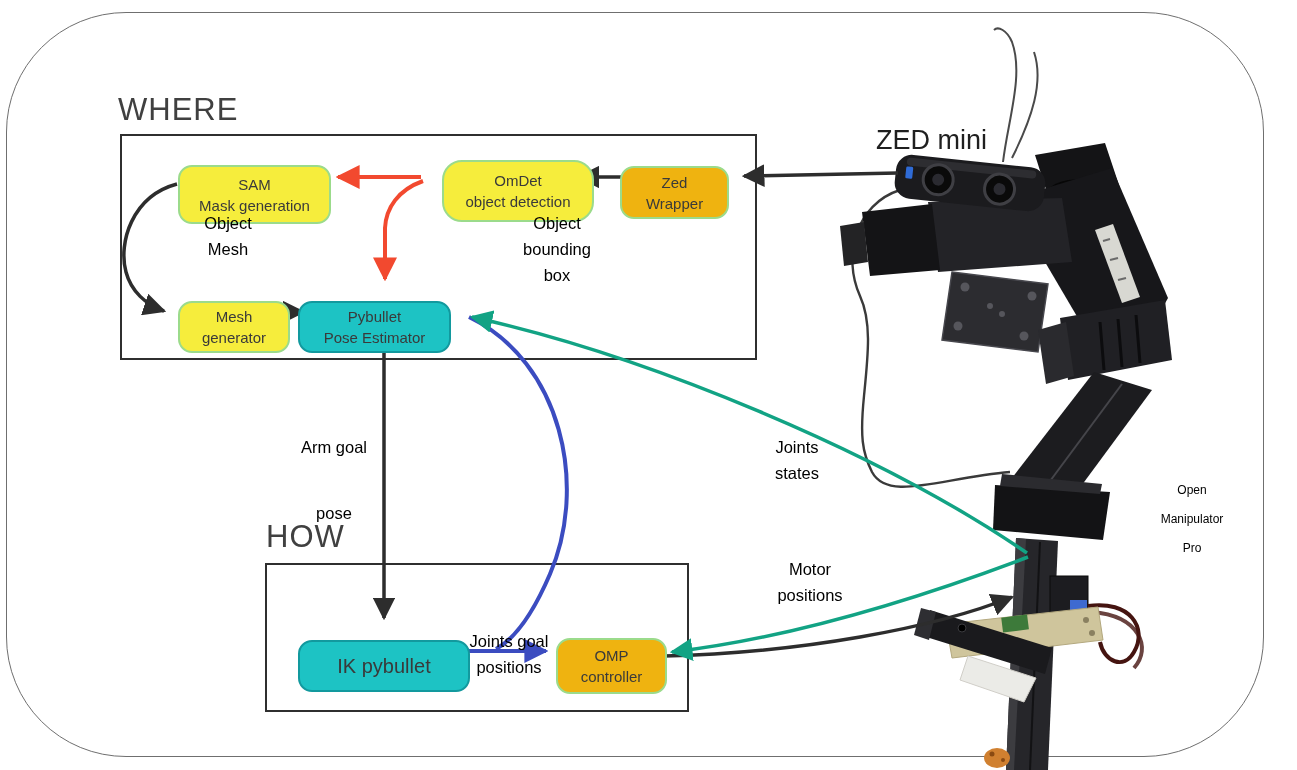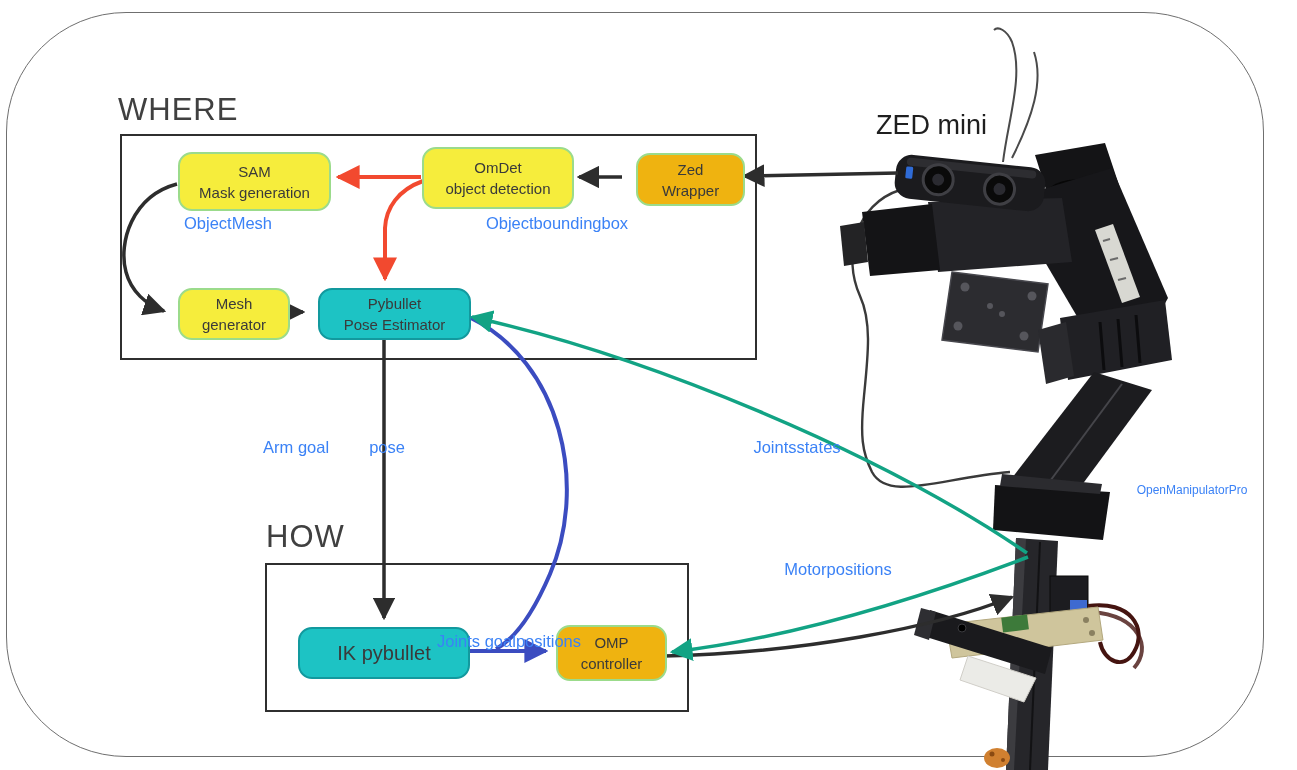--- a/index.html
+++ b/index.html
@@ -6,43 +6,43 @@
   body{width:1297px;height:770px;position:relative;overflow:hidden;
        font-family:"Liberation Sans","DejaVu Sans",sans-serif;color:#3a3a3a;}
   .outer-border{position:absolute;left:6px;top:12px;width:1256px;height:743px;
        border:1px solid #6f6f6f;border-radius:120px;}
   .group-frame{position:absolute;border:2px solid #2f2f2f;background:transparent;}
   .frame-where{left:120px;top:134px;width:633px;height:222px;}
   .frame-how{left:265px;top:563px;width:420px;height:145px;}
   .big-title{position:absolute;font-size:31px;color:#404040;letter-spacing:1px;}
   .title-where{left:118px;top:92px;}
   .title-how{left:266px;top:519px;}
-  .photo-title{position:absolute;font-size:27px;color:#1f1f1f;}
+  .photo-title{position:absolute;font-size:27px;color:#1f1f1f;margin-top:15px;}
   .title-zed{left:876px;top:110px;}
   .node{position:absolute;display:flex;flex-direction:column;align-items:center;
         justify-content:center;border-radius:14px;font-size:15px;line-height:21px;
-        text-align:center;color:#3a3a3a;}
+        text-align:center;color:#3a3a3a;margin-top:13px;}
   .node-yellow{background:#f6ed3c;border:2px solid #9bdb8b;}
   .node-gold{background:#efb310;border:2px solid #9bdb8b;}
   .node-cyan{background:#1dc3c4;border:2px solid #12999e;}
   .n-sam{left:178px;top:152px;width:149px;height:55px;}
-  .n-omdet{left:422px;top:147px;width:148px;height:58px;}
-  .n-zedwrap{left:636px;top:153px;width:105px;height:49px;align-items:center;}
+  .n-omdet{left:442px;top:147px;width:148px;height:58px;border-radius:20px;}
+  .n-zedwrap{left:620px;top:153px;width:105px;height:49px;align-items:center;}
   .n-mesh{left:178px;top:288px;width:108px;height:48px;}
-  .n-pose{left:318px;top:288px;width:149px;height:48px;}
+  .n-pose{left:298px;top:288px;width:149px;height:48px;}
   .n-ik{left:298px;top:627px;width:168px;height:48px;font-size:20px;justify-content:center;}
   .n-omp{left:556px;top:625px;width:107px;height:52px;}
-  .vlabel{position:absolute;display:flex;flex-direction:row;align-items:center;
-        transform:translateX(-50%);font-size:16.5px;line-height:26px;color:#3b82f6;
+  .vlabel{position:absolute;display:flex;flex-direction:column;align-items:center;
+        transform:translateX(-50%);font-size:16.5px;line-height:26px;color:#000000;
         white-space:nowrap;}
   .lbl-objmesh{left:228px;top:210px;}
   .lbl-objbb{left:557px;top:210px;}
   .lbl-armgoal{left:334px;top:434px;gap:40px;}
   .lbl-jstates{left:797px;top:434px;justify-content:center;}
-  .lbl-motor{left:810px;top:556px;margin-left:28px;}
+  .lbl-motor{left:810px;top:556px;}
   .lbl-jgoal{left:509px;top:628px;background:transparent;}
   .lbl-omp-pro{left:1192px;top:452px;font-size:12px;line-height:29px;margin-top:24px;}
   svg.layer{position:absolute;left:0;top:0;}
   .ar-black{stroke:#2d2d2d;stroke-width:3.5;fill:none;}
   .ar-red{stroke:#f2492f;stroke-width:4;fill:none;}
   .ar-blue{stroke:#3b4cc0;stroke-width:4;fill:none;}
   .ar-teal{stroke:#12a384;stroke-width:3.5;fill:none;}
   .wire{stroke:#3a3a3a;stroke-width:2.4;fill:none;}
   .wire2{stroke:#4a4a4a;stroke-width:2;fill:none;}
   .wire-red{stroke:#451410;stroke-width:4;fill:none;}

